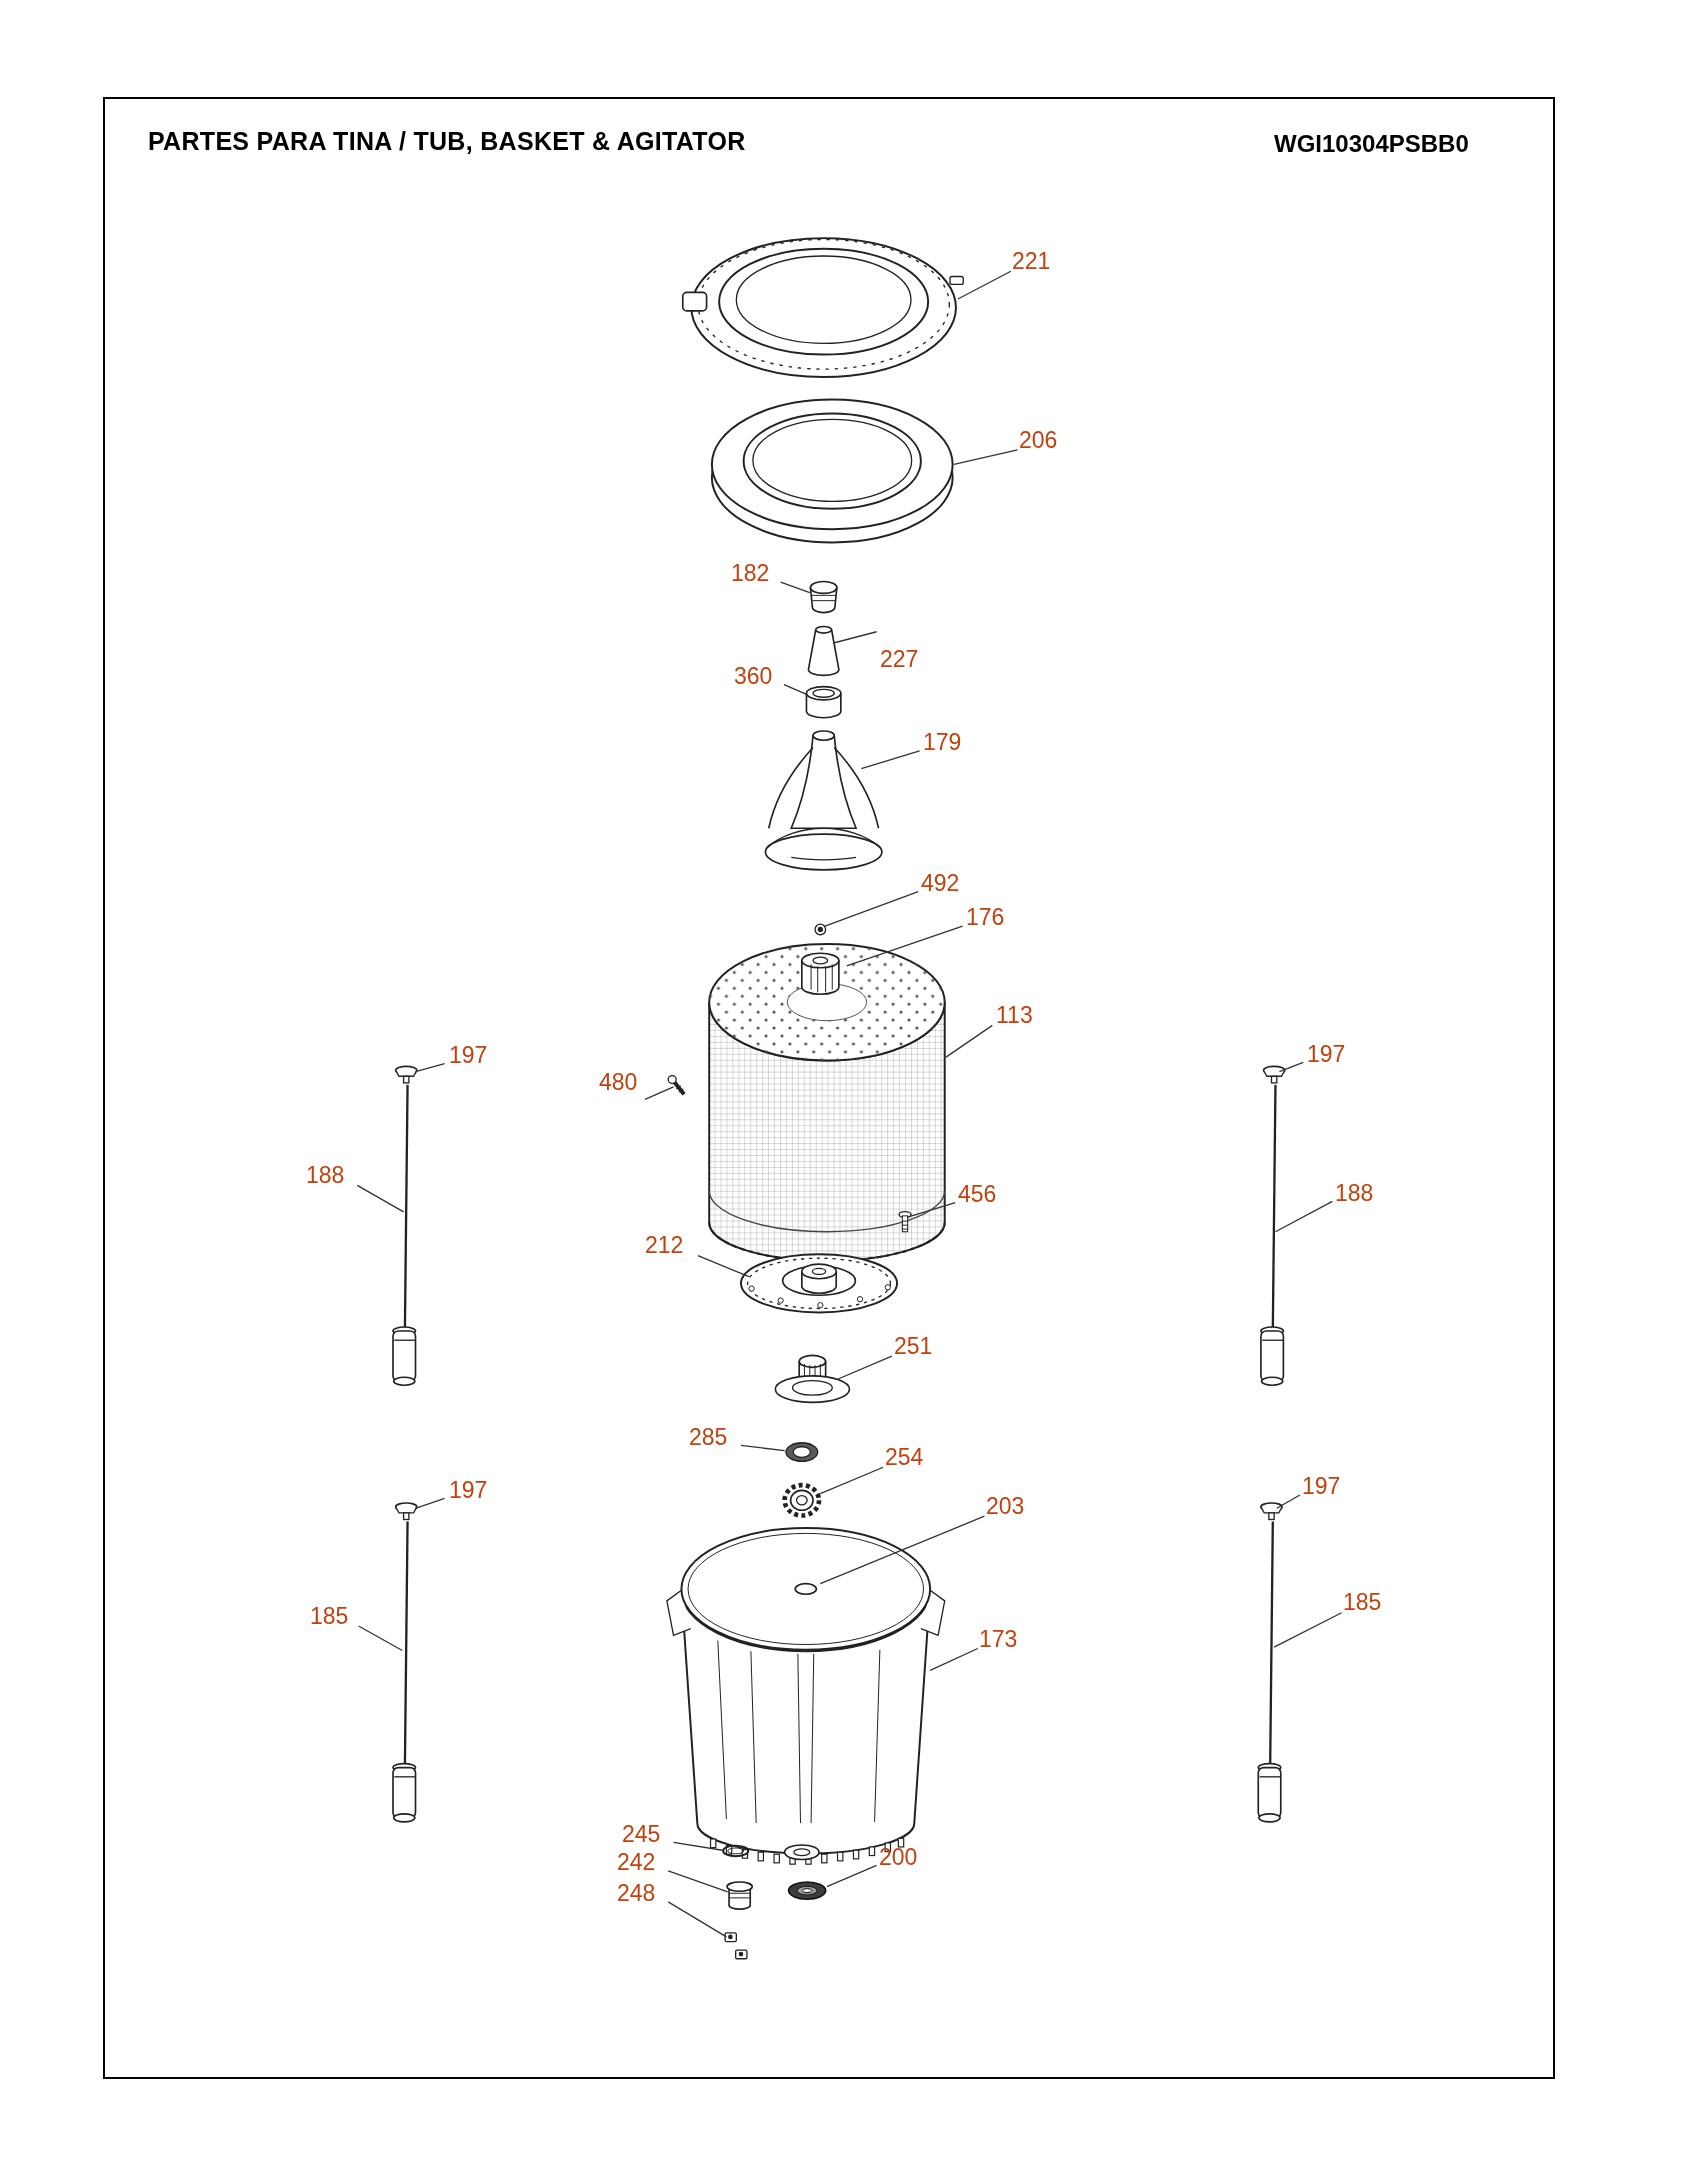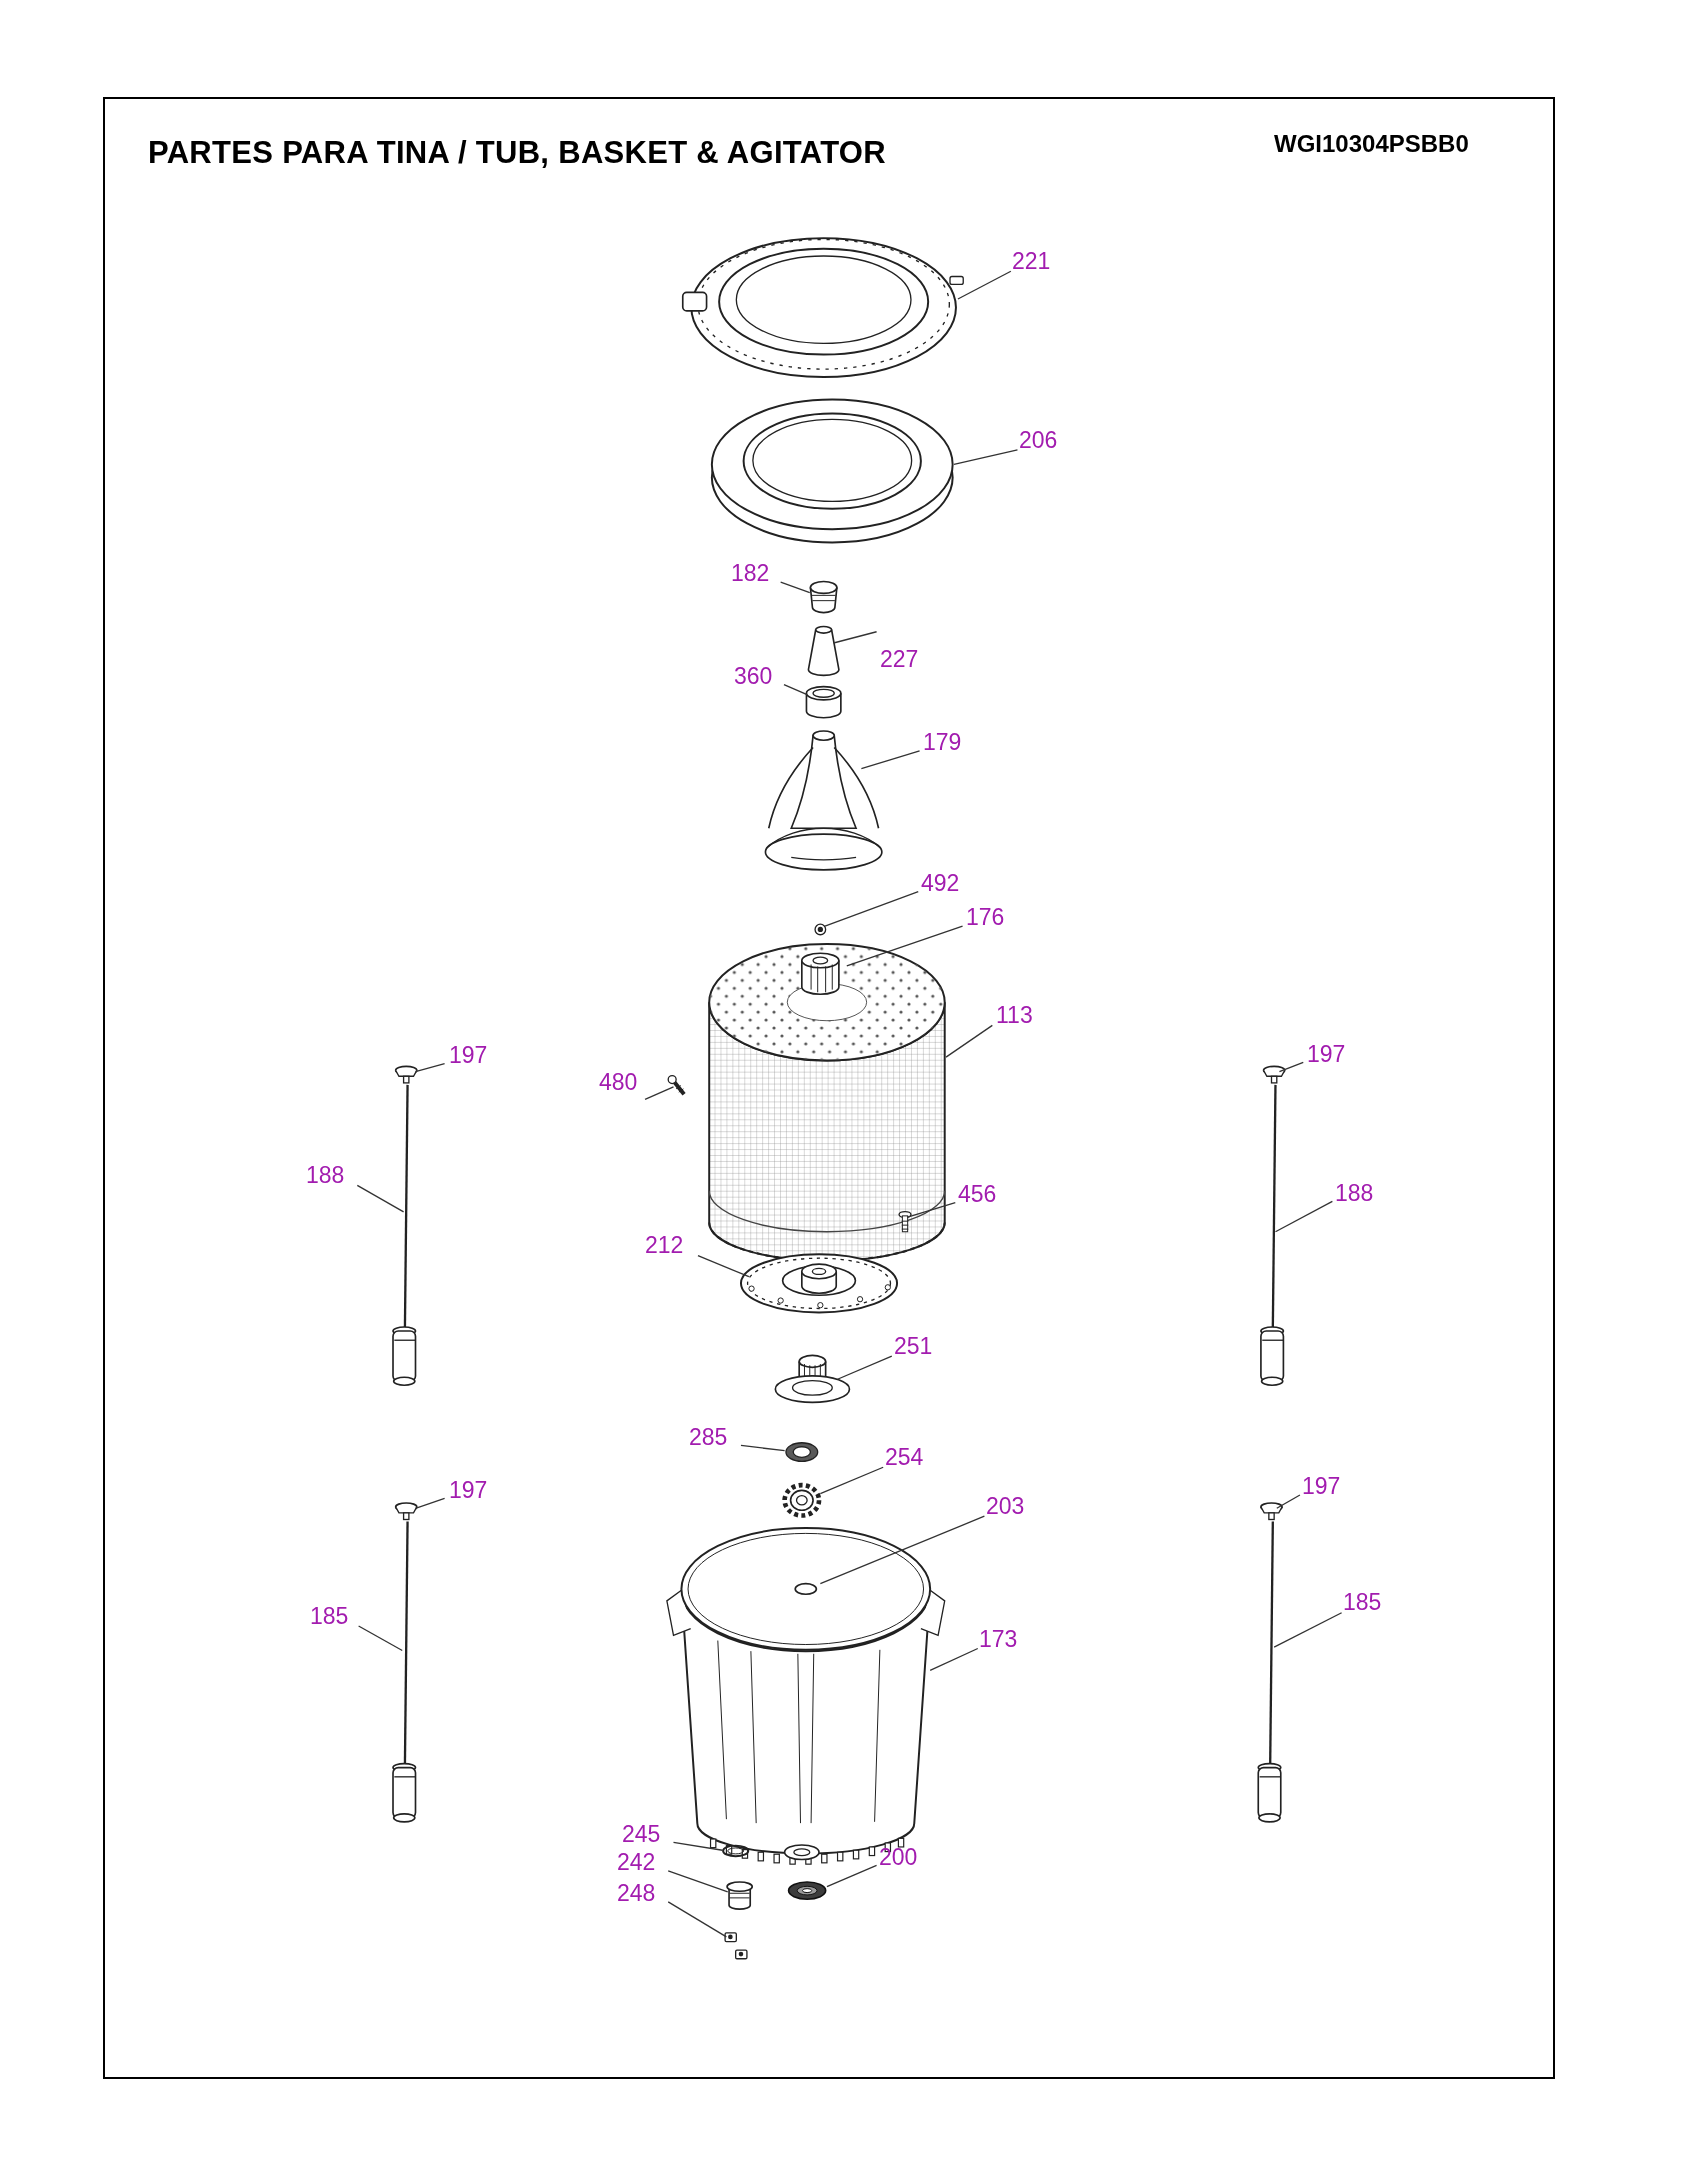--- a/index.html
+++ b/index.html
@@ -5,29 +5,29 @@
   html,body{margin:0;padding:0;background:#fff;}
   .page{
     position:relative;width:1687px;height:2183px;background:#fff;
     font-family:"Liberation Sans",sans-serif;color:#000;overflow:hidden;
   }
   .frame{
     position:absolute;left:103px;top:97px;width:1452px;height:1982px;
     border:2px solid #000;background:#fff;box-sizing:border-box;
   }
   .title{
-    position:absolute;left:148px;top:127px;font-size:31px;font-weight:bold;
-    letter-spacing:0.3px;white-space:nowrap;margin-top:8px;
+    position:absolute;left:148px;top:127px;font-size:25px;font-weight:bold;
+    letter-spacing:0.3px;white-space:nowrap;
   }
   .model{
     position:absolute;left:1274px;top:130px;font-size:24px;font-weight:bold;
     white-space:nowrap;
   }
   .callout{
-    position:absolute;font-size:23px;font-weight:400;color:#a21caf;
+    position:absolute;font-size:23px;font-weight:400;color:#c2410c;
     white-space:nowrap;line-height:1;
   }
   svg.diagram{position:absolute;left:0;top:0;}
 </style>
 </head>
 <body>
 
 <div class="page">
   <div class="frame"></div>
   <div class="title">PARTES PARA TINA  /  TUB, BASKET &amp; AGITATOR</div>

